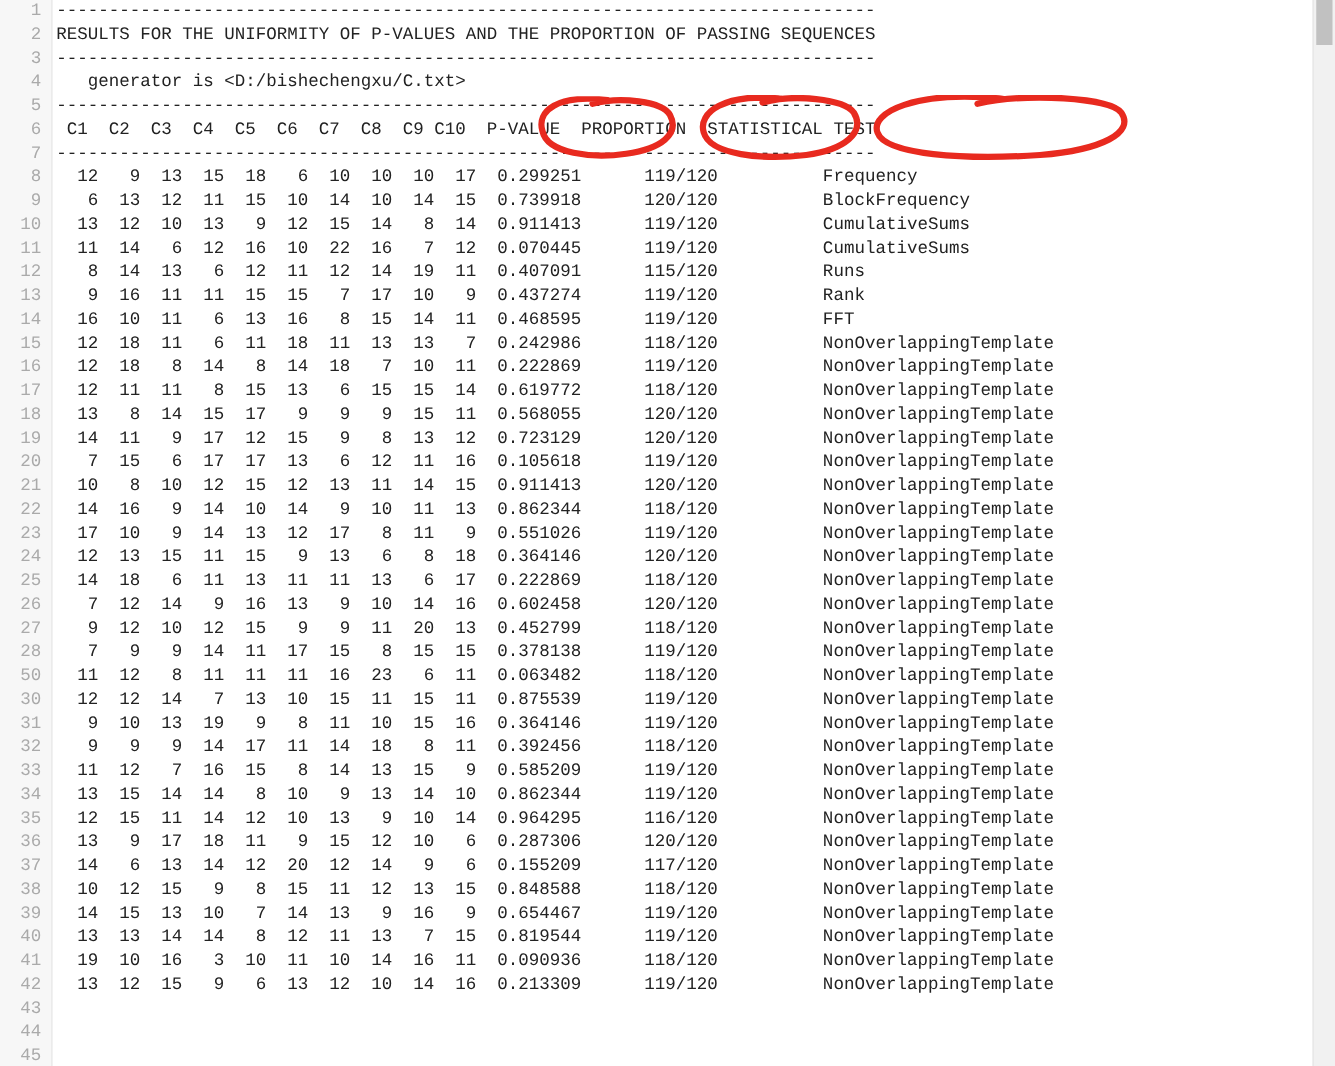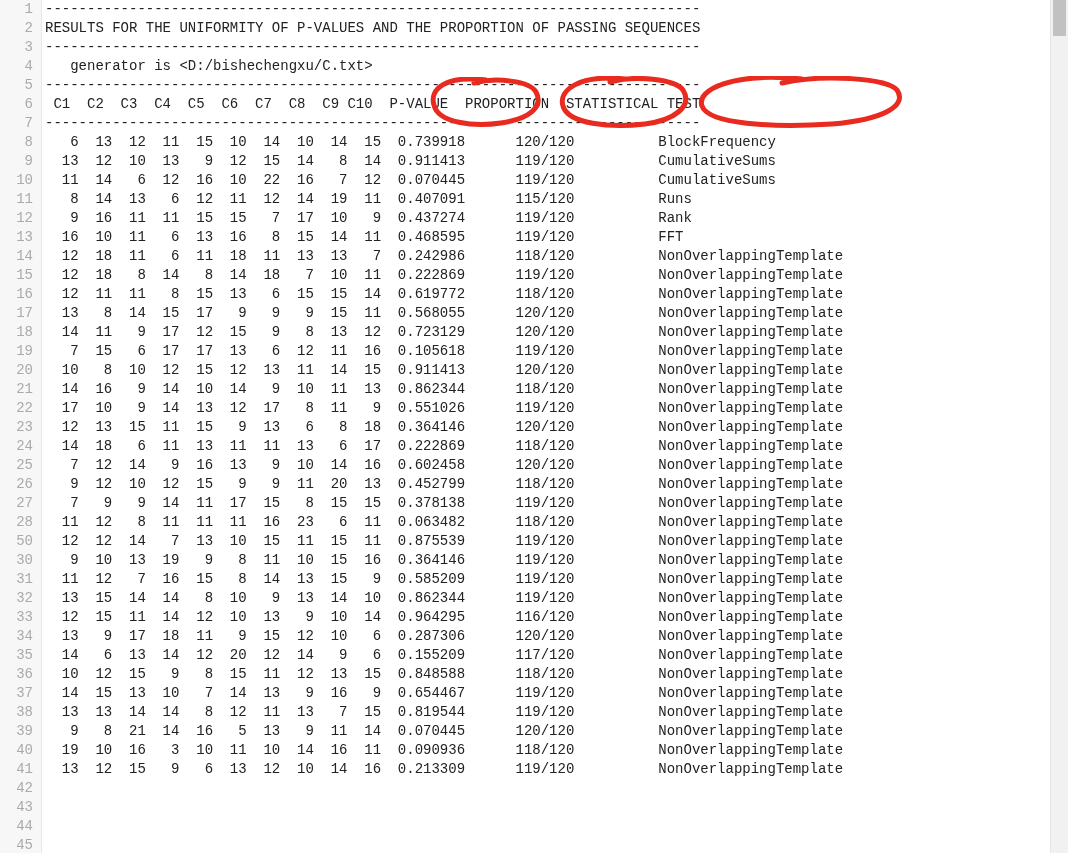--- a/index.html
+++ b/index.html
@@ -67,20 +67,21 @@
         <div>45</div>
       </div>
     <div class="code" id="code">
         <div class="code-row">------------------------------------------------------------------------------</div>
         <div class="code-row">RESULTS FOR THE UNIFORMITY OF P-VALUES AND THE PROPORTION OF PASSING SEQUENCES</div>
         <div class="code-row">------------------------------------------------------------------------------</div>
         <div class="code-row">   generator is &lt;D:/bishechengxu/C.txt&gt;</div>
         <div class="code-row">------------------------------------------------------------------------------</div>
         <div class="code-row"> C1  C2  C3  C4  C5  C6  C7  C8  C9 C10  P-VALUE  PROPORTION  STATISTICAL TEST</div>
         <div class="code-row">------------------------------------------------------------------------------</div>
+        <div class="code-row">  12   9  13  15  18   6  10  10  10  17  0.299251      119/120          Frequency</div>
         <div class="code-row">   6  13  12  11  15  10  14  10  14  15  0.739918      120/120          BlockFrequency</div>
         <div class="code-row">  13  12  10  13   9  12  15  14   8  14  0.911413      119/120          CumulativeSums</div>
         <div class="code-row">  11  14   6  12  16  10  22  16   7  12  0.070445      119/120          CumulativeSums</div>
         <div class="code-row">   8  14  13   6  12  11  12  14  19  11  0.407091      115/120          Runs</div>
         <div class="code-row">   9  16  11  11  15  15   7  17  10   9  0.437274      119/120          Rank</div>
         <div class="code-row">  16  10  11   6  13  16   8  15  14  11  0.468595      119/120          FFT</div>
         <div class="code-row">  12  18  11   6  11  18  11  13  13   7  0.242986      118/120          NonOverlappingTemplate</div>
         <div class="code-row">  12  18   8  14   8  14  18   7  10  11  0.222869      119/120          NonOverlappingTemplate</div>
         <div class="code-row">  12  11  11   8  15  13   6  15  15  14  0.619772      118/120          NonOverlappingTemplate</div>
         <div class="code-row">  13   8  14  15  17   9   9   9  15  11  0.568055      120/120          NonOverlappingTemplate</div>
@@ -90,29 +91,29 @@
         <div class="code-row">  14  16   9  14  10  14   9  10  11  13  0.862344      118/120          NonOverlappingTemplate</div>
         <div class="code-row">  17  10   9  14  13  12  17   8  11   9  0.551026      119/120          NonOverlappingTemplate</div>
         <div class="code-row">  12  13  15  11  15   9  13   6   8  18  0.364146      120/120          NonOverlappingTemplate</div>
         <div class="code-row">  14  18   6  11  13  11  11  13   6  17  0.222869      118/120          NonOverlappingTemplate</div>
         <div class="code-row">   7  12  14   9  16  13   9  10  14  16  0.602458      120/120          NonOverlappingTemplate</div>
         <div class="code-row">   9  12  10  12  15   9   9  11  20  13  0.452799      118/120          NonOverlappingTemplate</div>
         <div class="code-row">   7   9   9  14  11  17  15   8  15  15  0.378138      119/120          NonOverlappingTemplate</div>
         <div class="code-row">  11  12   8  11  11  11  16  23   6  11  0.063482      118/120          NonOverlappingTemplate</div>
         <div class="code-row">  12  12  14   7  13  10  15  11  15  11  0.875539      119/120          NonOverlappingTemplate</div>
         <div class="code-row">   9  10  13  19   9   8  11  10  15  16  0.364146      119/120          NonOverlappingTemplate</div>
+        <div class="code-row">   9   9   9  14  17  11  14  18   8  11  0.392456      118/120          NonOverlappingTemplate</div>
         <div class="code-row">  11  12   7  16  15   8  14  13  15   9  0.585209      119/120          NonOverlappingTemplate</div>
         <div class="code-row">  13  15  14  14   8  10   9  13  14  10  0.862344      119/120          NonOverlappingTemplate</div>
         <div class="code-row">  12  15  11  14  12  10  13   9  10  14  0.964295      116/120          NonOverlappingTemplate</div>
         <div class="code-row">  13   9  17  18  11   9  15  12  10   6  0.287306      120/120          NonOverlappingTemplate</div>
         <div class="code-row">  14   6  13  14  12  20  12  14   9   6  0.155209      117/120          NonOverlappingTemplate</div>
         <div class="code-row">  10  12  15   9   8  15  11  12  13  15  0.848588      118/120          NonOverlappingTemplate</div>
         <div class="code-row">  14  15  13  10   7  14  13   9  16   9  0.654467      119/120          NonOverlappingTemplate</div>
         <div class="code-row">  13  13  14  14   8  12  11  13   7  15  0.819544      119/120          NonOverlappingTemplate</div>
-        <div class="code-row">   9   8  21  14  16   5  13   9  11  14  0.070445      120/120          NonOverlappingTemplate</div>
         <div class="code-row">  19  10  16   3  10  11  10  14  16  11  0.090936      118/120          NonOverlappingTemplate</div>
         <div class="code-row">  13  12  15   9   6  13  12  10  14  16  0.213309      119/120          NonOverlappingTemplate</div>
       </div>
   </div>
 
   <div class="annot" style="left:426px;top:77px;">
     <svg width="120" height="52">
         <path d="M60 3 C20 -2 3 12 8 28 C12 46 48 50 75 46 C103 42 118 30 110 15 C104 4 70 0 48 6" stroke="#e82a1f" stroke-width="5" fill="none" stroke-linecap="round"></path>
       </svg>
   </div>

